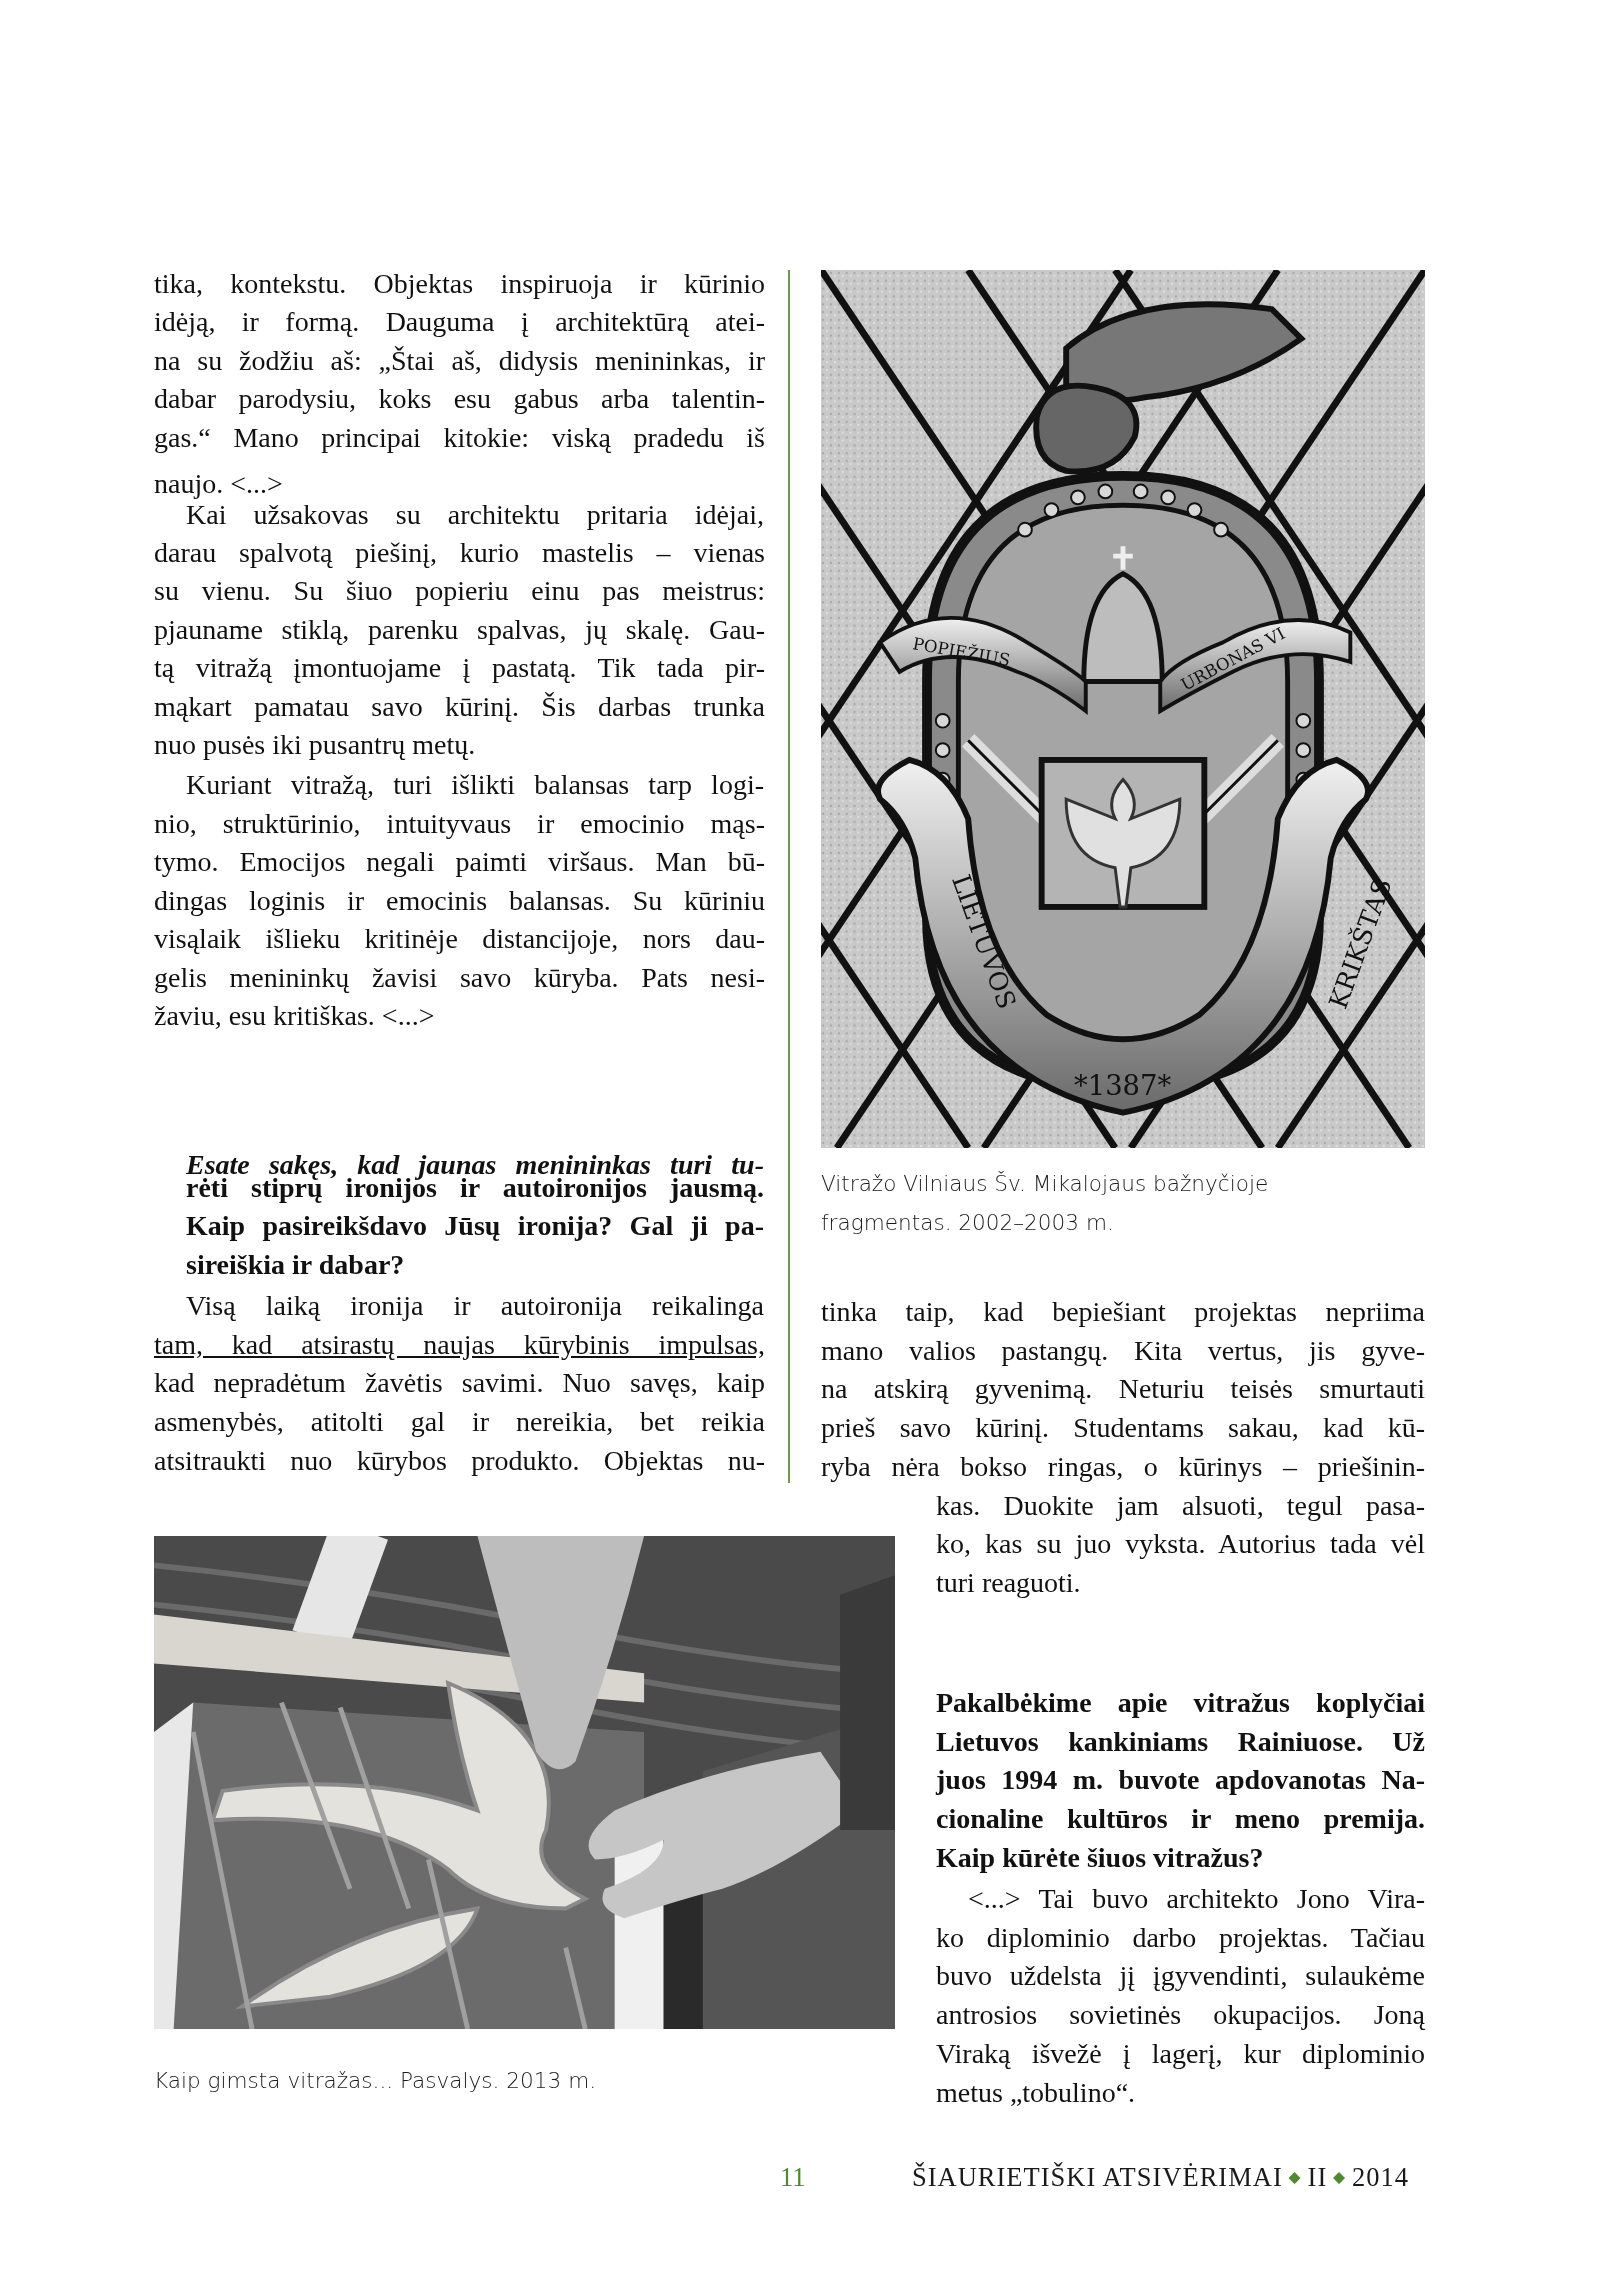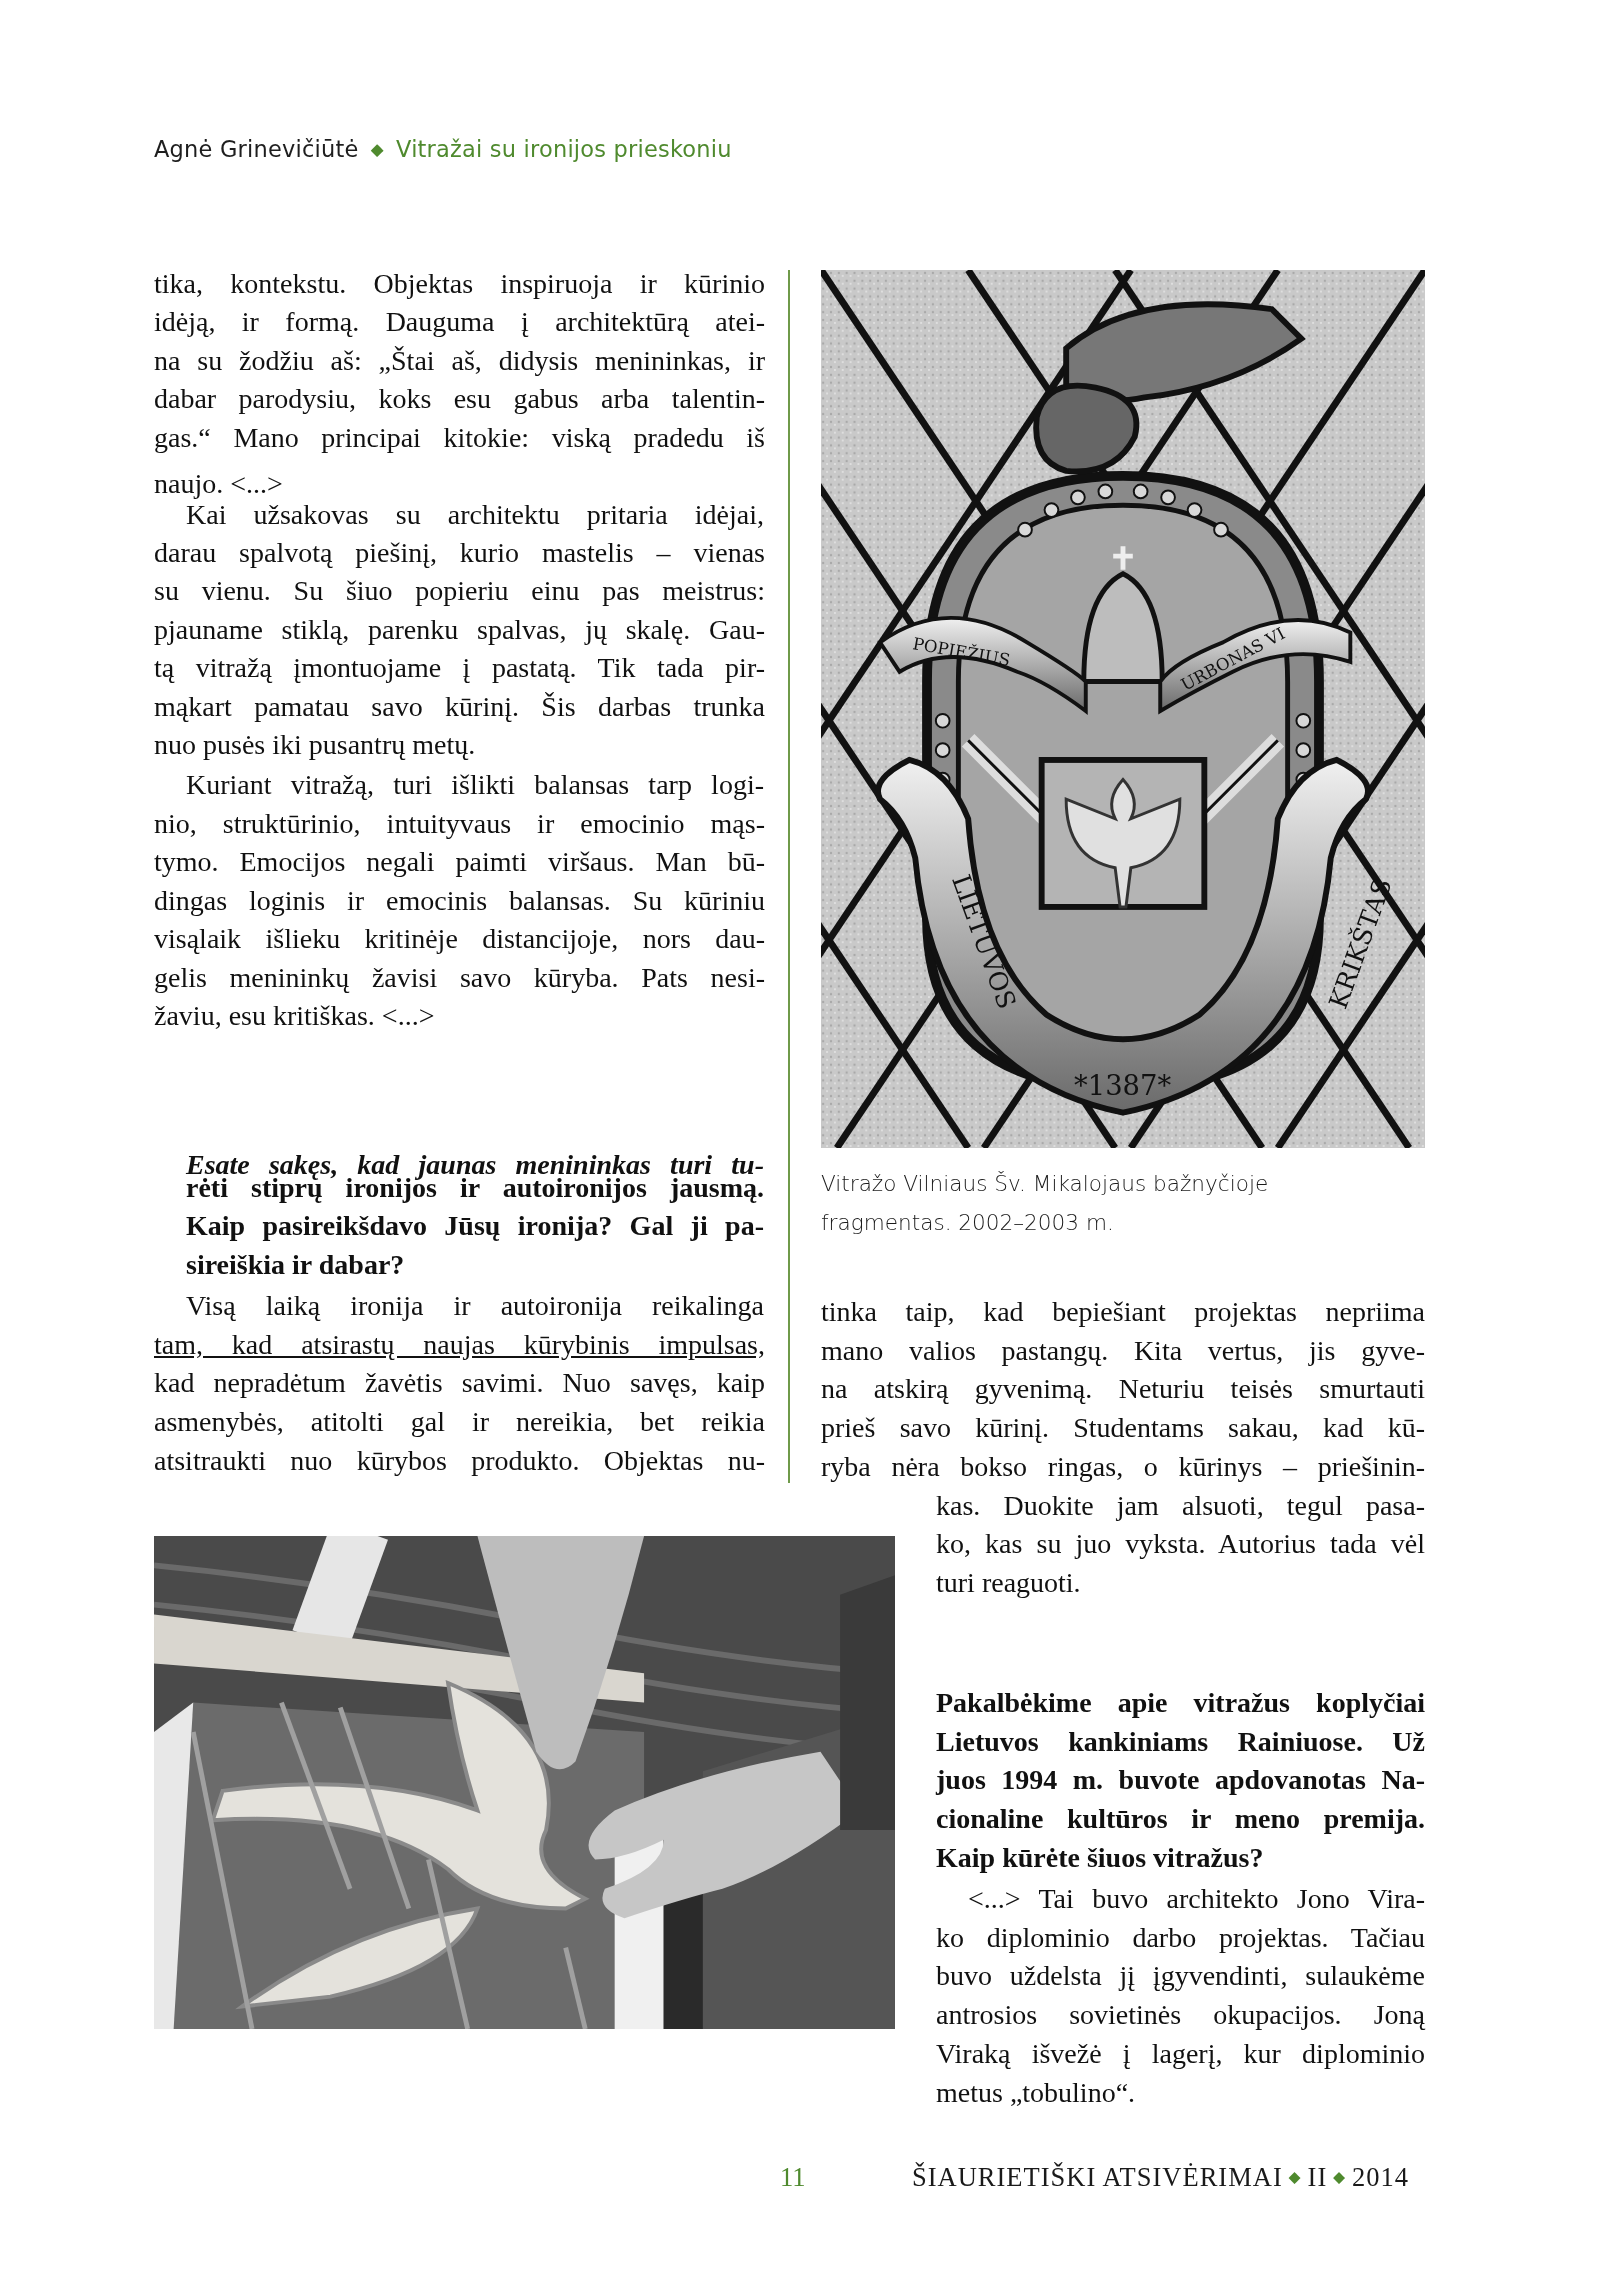--- a/index.html
+++ b/index.html
@@ -37,25 +37,20 @@
   .footer { position: absolute; top: 2162px; font-family: "Liberation Serif", "DejaVu Serif", serif; font-size: 26.5px; white-space: nowrap; }
   .footer .pageno { position: absolute; left: 780px; color: #4f8a2e; }
   .footer .journal { position: absolute; left: 912px; color: #1a1a1a; letter-spacing: 1px; }
   .footer .journal .dia { color: #4f8a2e; font-size: 15.7px; position: relative; top: -3.9px; margin: 0 5.9px; }
 </style>
 </head>
 <body>
 
 <div class="page">
 
-  <div class="running-head">
-    <span>Agnė Grinevičiūtė</span>
-    <span class="diamond">◆</span>
-    <span class="green">Vitražai su ironijos prieskoniu</span>
-  </div>
 
   <div class="col-rule"></div>
 
   <div class="textblock" id="left-body" style="left:154px; top:264px; width:611px;">
       <div class="line justify" style="top: 0px; left: 0px; width: 611px;">tika, kontekstu. Objektas inspiruoja ir kūrinio</div>
       <div class="line justify" style="top: 38px; left: 0px; width: 611px;">idėją, ir formą. Dauguma į architektūrą atei-</div>
       <div class="line justify" style="top: 77px; left: 0px; width: 611px;">na su žodžiu aš: „Štai aš, didysis menininkas, ir</div>
       <div class="line justify" style="top: 115px; left: 0px; width: 611px;">dabar parodysiu, koks esu gabus arba talentin-</div>
       <div class="line justify" style="top: 154px; left: 0px; width: 611px;">gas.“ Mano principai kitokie: viską pradedu iš</div>
       <div class="line" style="top: 200px; left: 0px; width: 611px;">naujo. &lt;...&gt;</div>
@@ -227,20 +222,21 @@
       <path d="M470 300 L520 300 L520 503 L470 503 Z" fill="#f0f0f0"></path>
       <path d="M520 300 L560 300 L560 503 L520 503 Z" fill="#2a2a2a"></path>
       <path d="M560 240 L756 180 L756 503 L560 503 Z" fill="#555"></path>
 
       <path d="M330 0 L500 0 Q470 120 430 230 Q410 250 390 220 Q370 150 330 0 Z" fill="#bdbdbd"></path>
       <path d="M680 220 Q560 240 470 280 Q430 310 450 330 Q480 330 520 310 Q520 340 460 360 Q450 380 480 390 Q540 370 580 360 Q640 340 720 280 Z" fill="#c6c6c6"></path>
       <path d="M700 60 L756 40 L756 300 L700 300 Z" fill="#3a3a3a"></path>
     </svg>
   </div>
 
+  <div class="caption" style="left:154px; top:2061px;">Kaip gimsta vitražas... Pasvalys. 2013 m.</div>
 
   <div class="footer">
     <span class="pageno">11</span>
     <span class="journal">
       <span>ŠIAURIETIŠKI ATSIVĖRIMAI</span><span class="dia">◆</span><span>II</span><span class="dia">◆</span><span>2014</span>
     </span>
   </div>
 </div>
 
 

